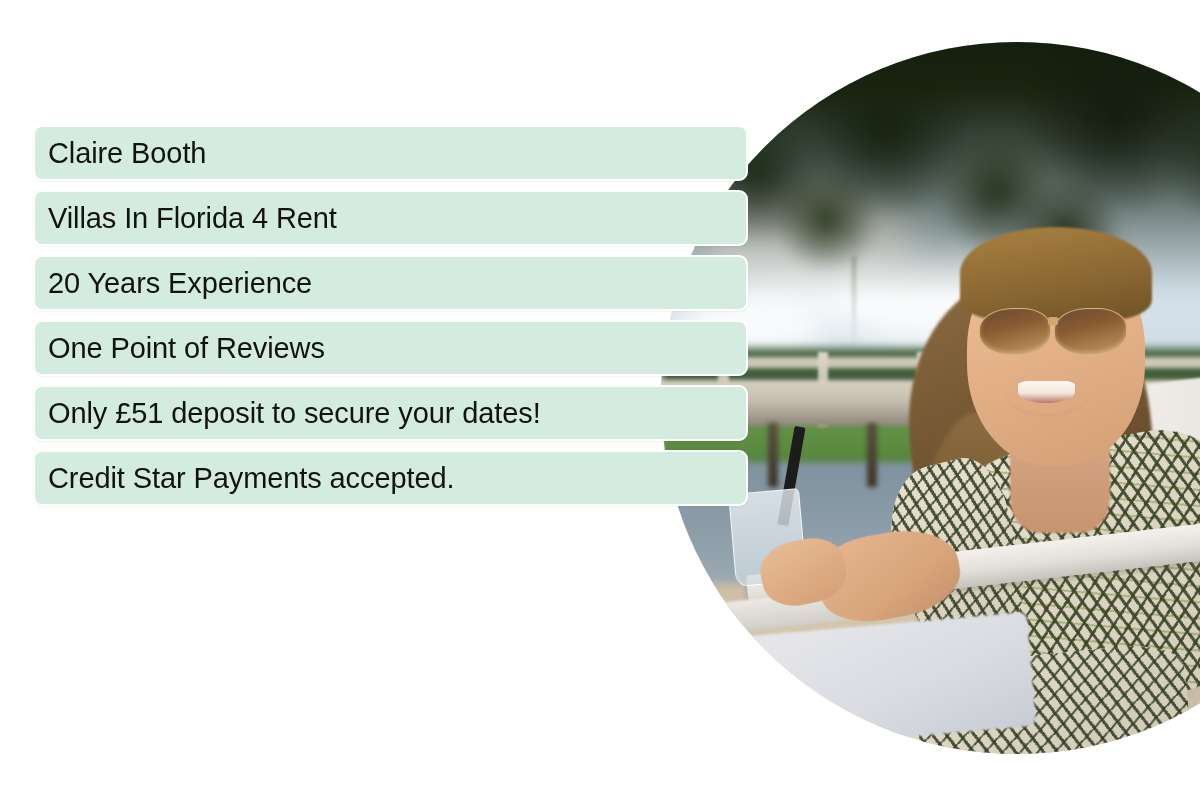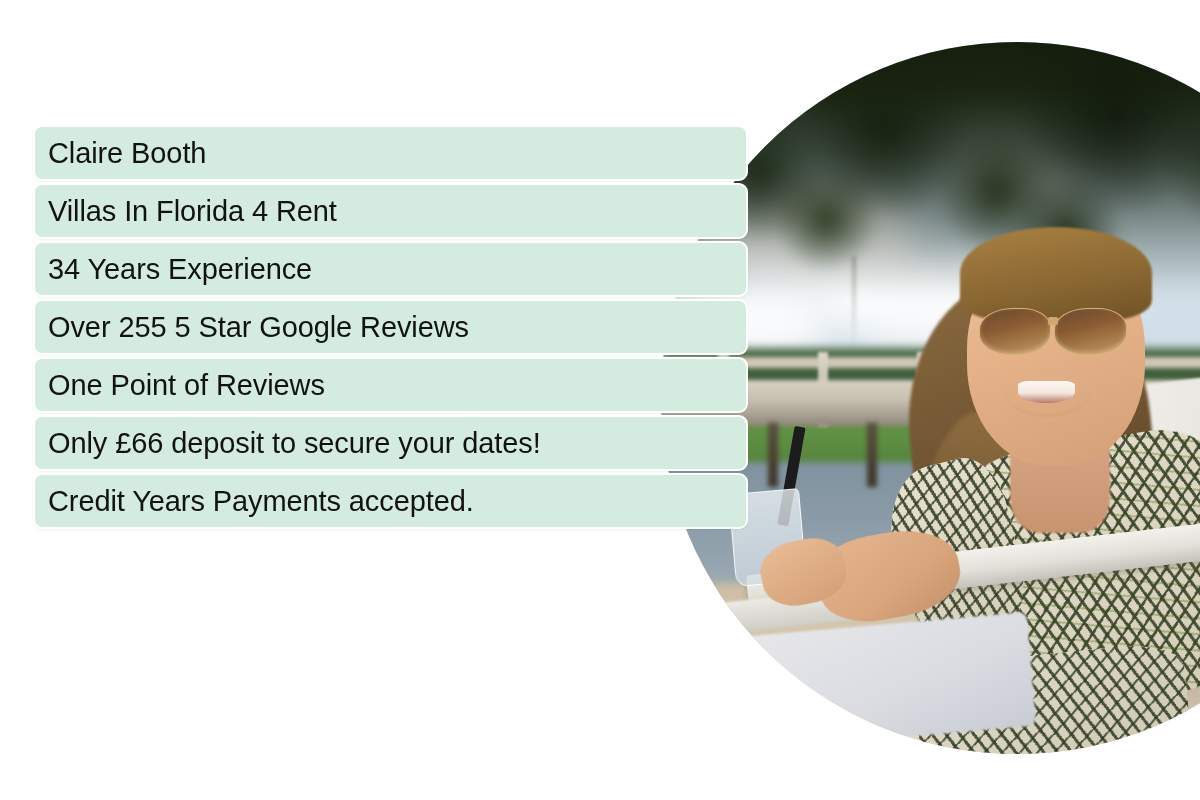--- a/index.html
+++ b/index.html
@@ -268,21 +268,21 @@
     background:#1c1c1c; transform:rotate(10deg); border-radius:2px;
   }
 
   
   .bars{
     position:absolute;
     left:33px; top:125px;
     width:715px;
     z-index:3;
     display:flex; flex-direction:column;
-    gap:2px;
+    gap:9px;
   }
   .bar{
     height:56px;
     background:#d4ecdf;
     border:2px solid #ffffff;
     border-radius:9px;
     display:flex; align-items:center;
     padding-left:13px;
     box-shadow:0 1px 2px rgba(0,0,0,.05);
   }
@@ -364,29 +364,26 @@
   </div>
 
   <div class="bars">
     <div class="bar">
       <span class="bar-text">Claire Booth</span>
     </div>
     <div class="bar">
       <span class="bar-text">Villas In Florida 4 Rent</span>
     </div>
     <div class="bar">
-      <span class="bar-text">34 Years Experience</span>
-    </div>
-    <div class="bar">
-      <span class="bar-text">Over 255 5 Star Google Reviews</span>
+      <span class="bar-text">20 Years Experience</span>
     </div>
     <div class="bar">
       <span class="bar-text">One Point of Reviews</span>
     </div>
     <div class="bar">
-      <span class="bar-text">Only £66 deposit to secure your dates!</span>
-    </div>
-    <div class="bar">
-      <span class="bar-text">Credit Years Payments accepted.</span>
+      <span class="bar-text">Only £51 deposit to secure your dates!</span>
+    </div>
+    <div class="bar">
+      <span class="bar-text">Credit Star Payments accepted.</span>
     </div>
   </div>
 
 </div>
 
 </body></html>

